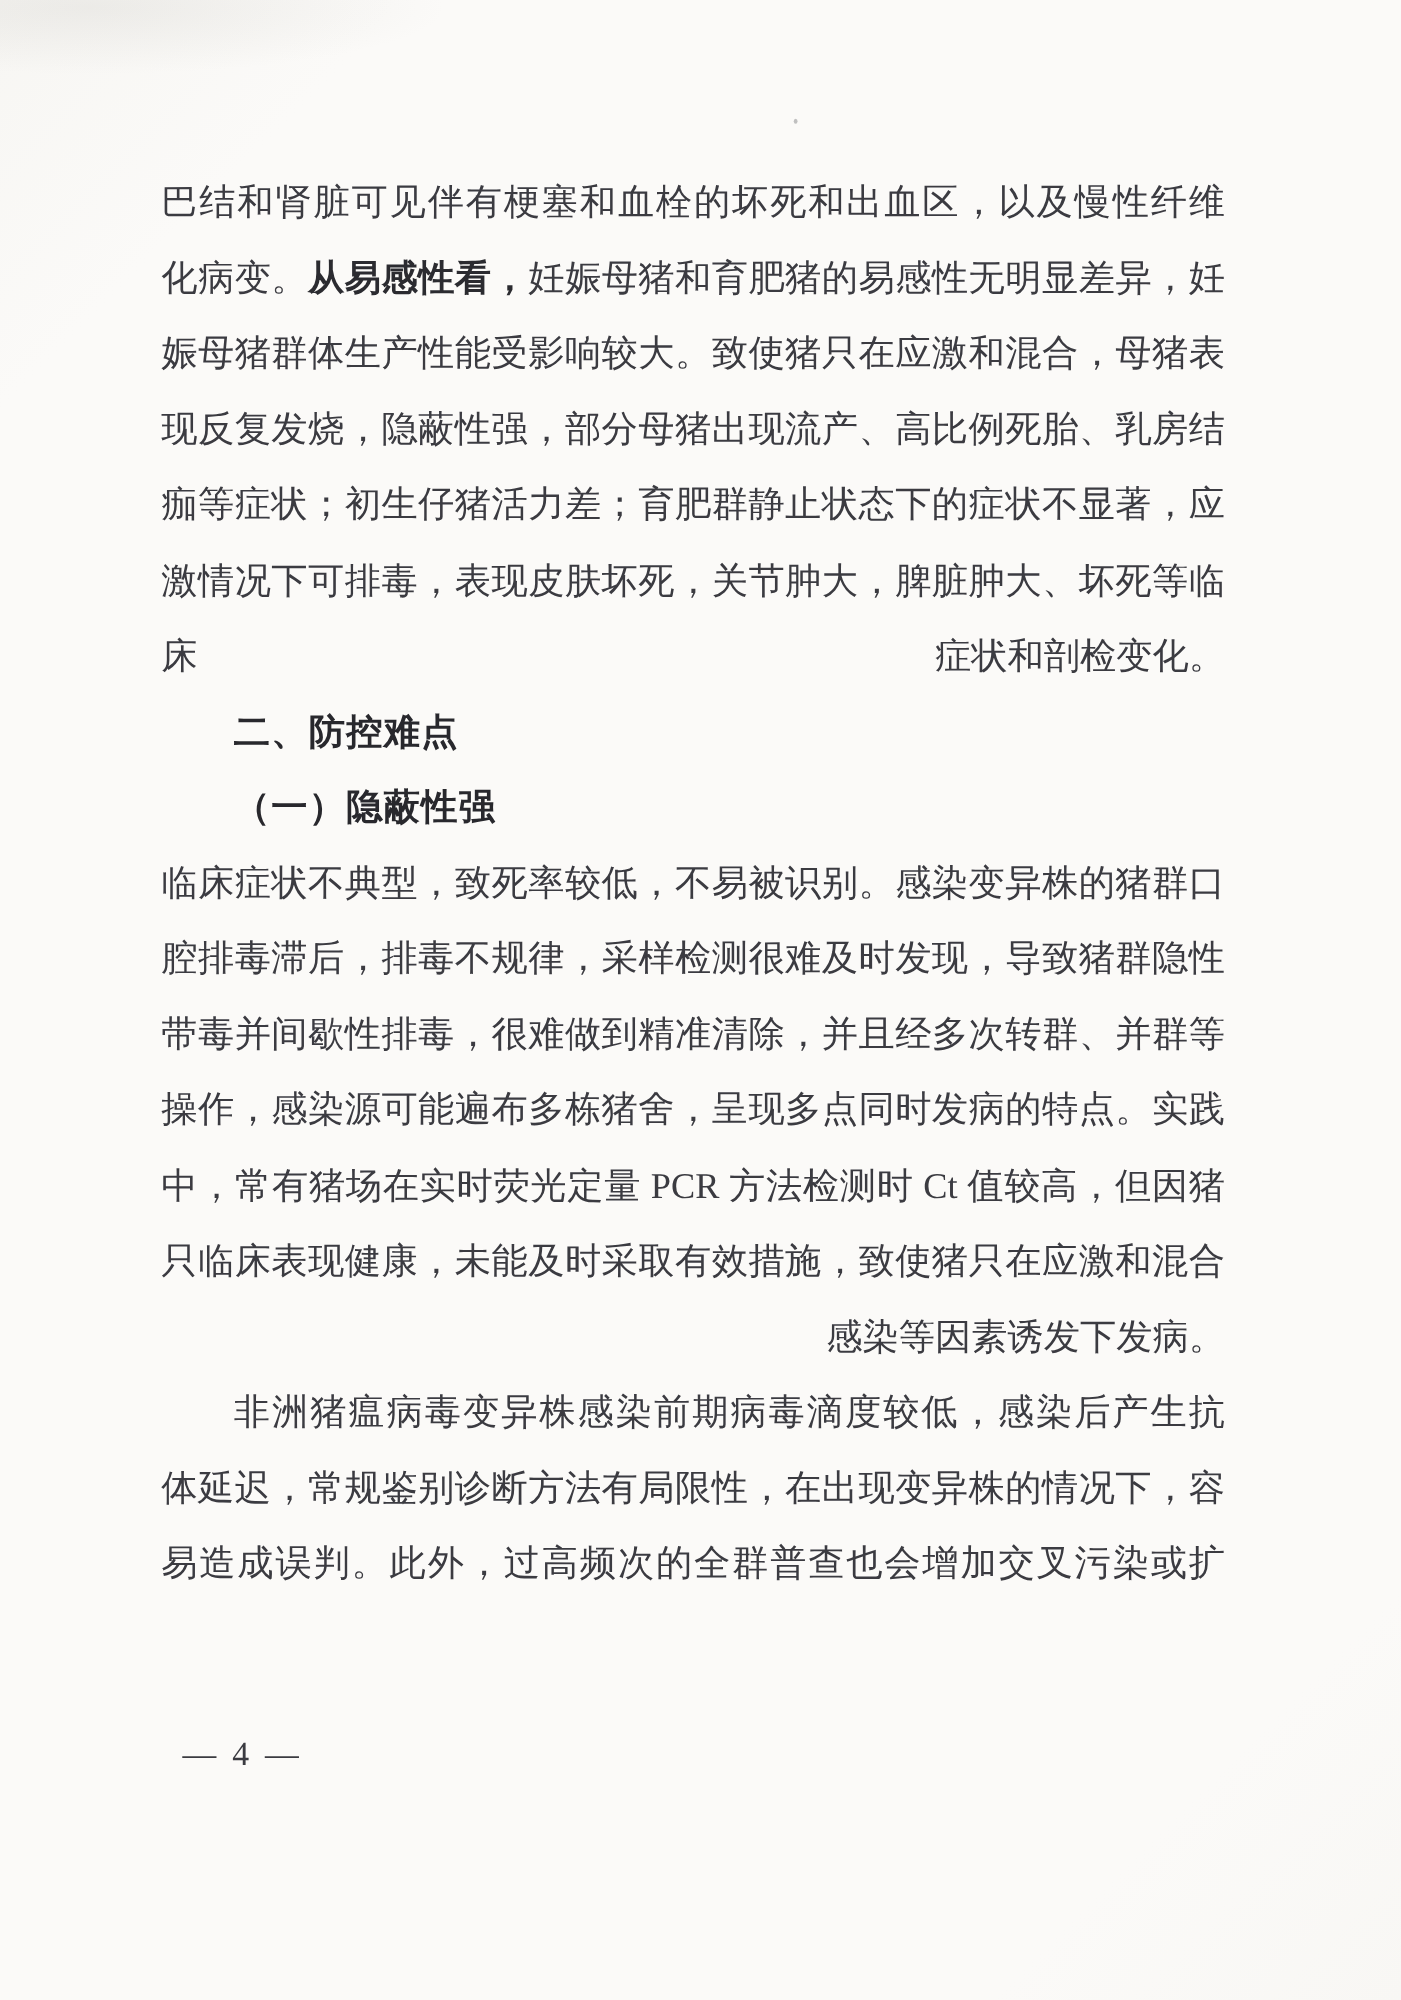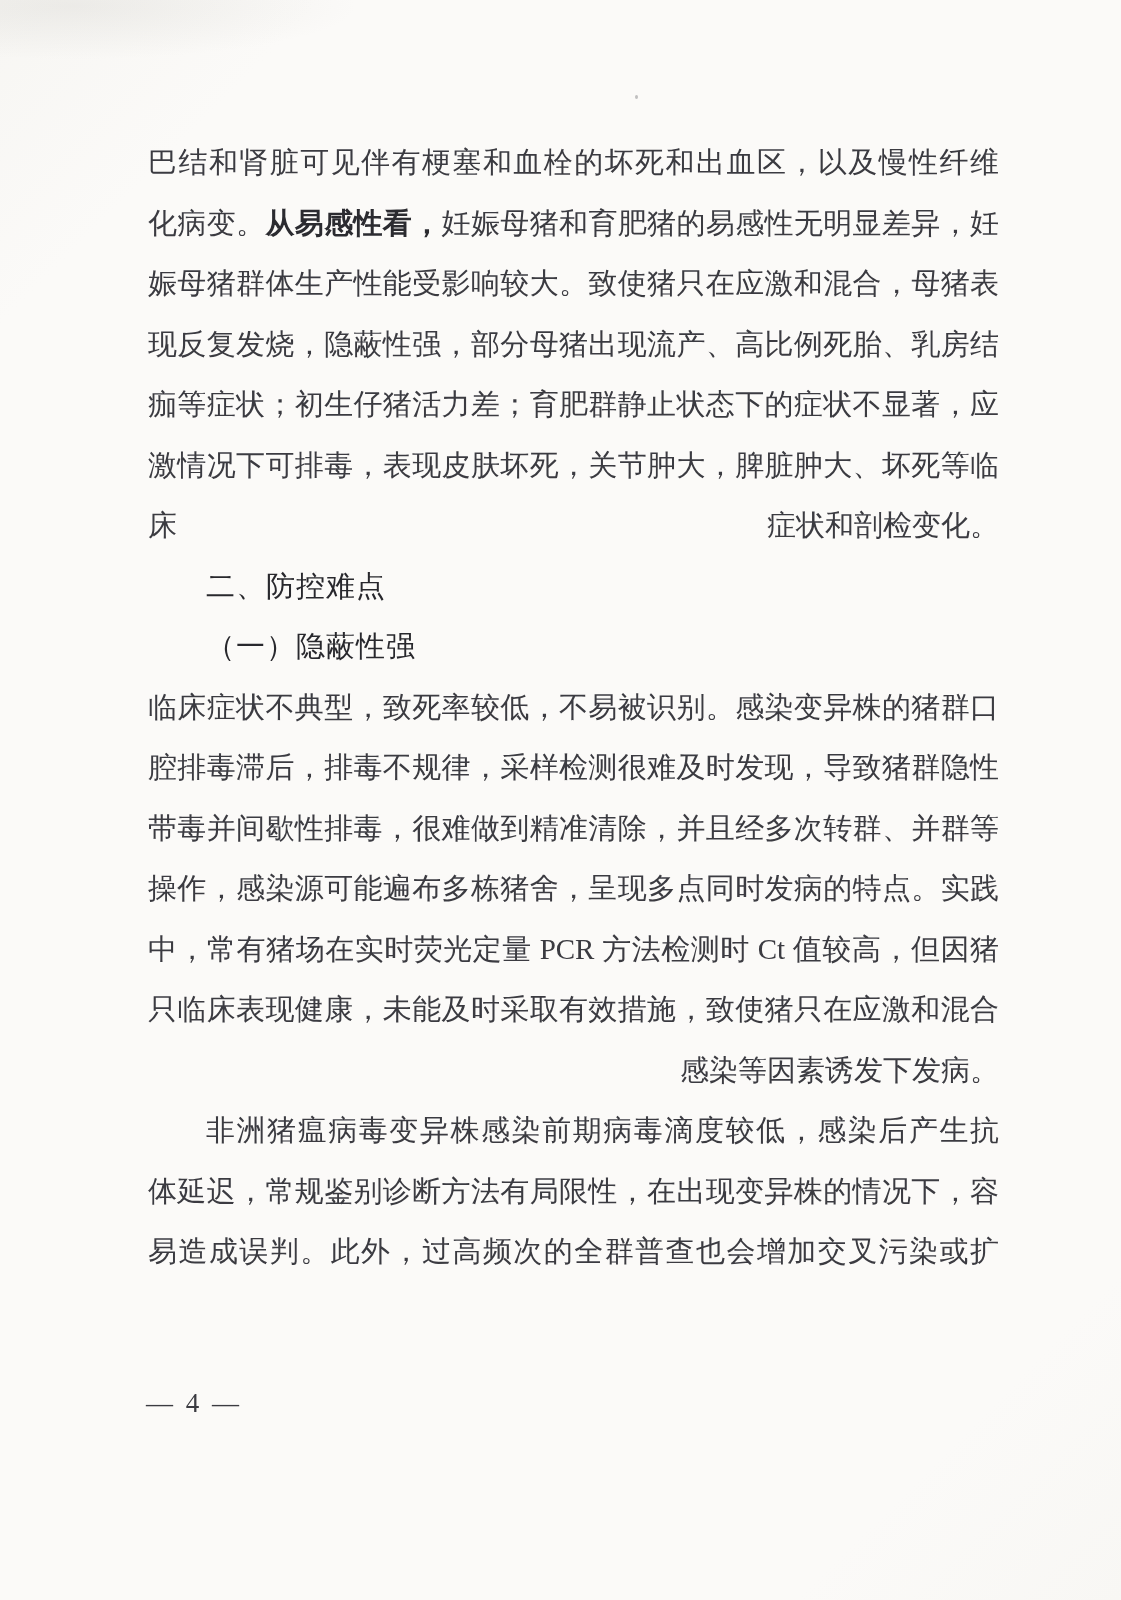--- a/index.html
+++ b/index.html
@@ -13,21 +13,21 @@
     overflow: hidden;
     background: #fbfaf8;
   }
   .page {
     position: absolute;
     inset: 0;
     background: linear-gradient(135deg, #f7f6f3 0%, #fbfaf8 12%, #fbfaf8 88%, #f8f7f4 100%);
   }
   .page-body {
     position: absolute;
-    left: 148px;
+    left: 129px;
     top: 132px;
     width: 851px;
   }
   .line {
     height: 60.5px;
     line-height: 60.5px;
     font-size: 29px;
     font-family: "Liberation Serif", "DejaVu Serif", serif;
     color: #3b3b41;
     text-align: justify;
@@ -36,21 +36,21 @@
   }
   .line.end {
     text-align: right;
     text-align-last: auto;
   }
   .line.indent {
     text-indent: 2em;
   }
   .line.hd {
     font-family: "Liberation Sans", "DejaVu Sans", sans-serif;
-    font-weight: 400;
+    font-weight: 700;
     color: #28282d;
     text-indent: 2em;
     text-align: left;
     text-align-last: auto;
     letter-spacing: 1px;
   }
   .b {
     font-family: "Liberation Sans", "DejaVu Sans", sans-serif;
     font-weight: 700;
     color: #2b2b30;

